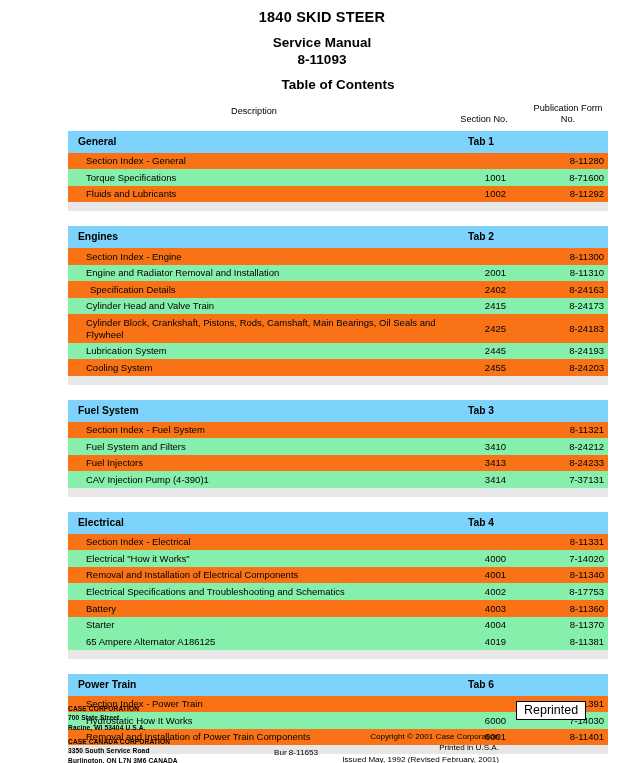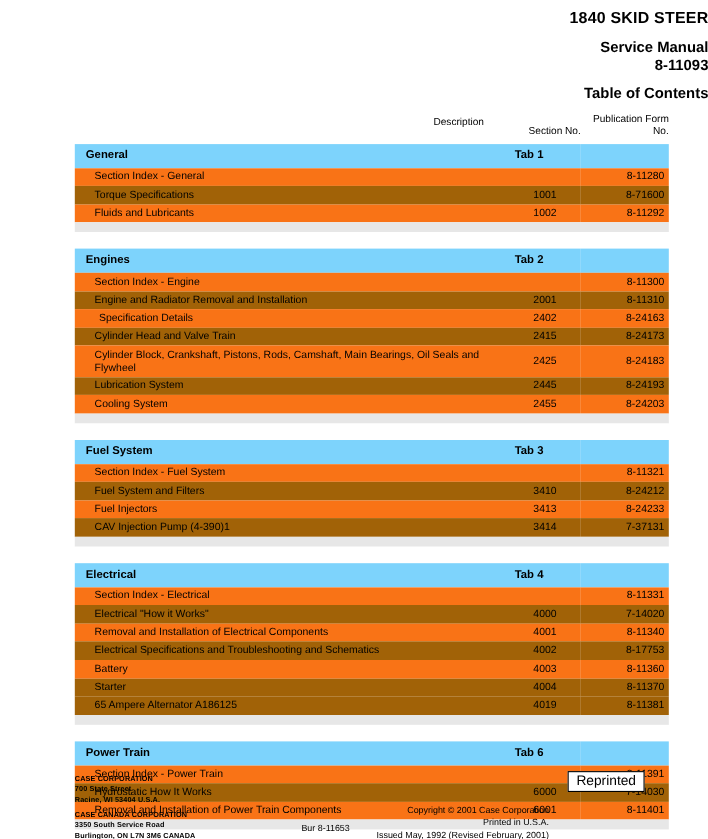--- a/index.html
+++ b/index.html
@@ -12,21 +12,21 @@
     width: 644px;
     height: 763px;
     font-family: "Liberation Sans", sans-serif;
     color: #000000;
     position: relative;
     overflow: hidden;
   }
 
   
   .title-block {
-    text-align: right;
+    text-align: center;
     padding-top: 10px;
   }
   .title-line {
     font-weight: bold;
     line-height: 1.0;
   }
   .title-1 { font-size: 14.5px; letter-spacing: 0.2px; margin-bottom: 11px; }
   .title-2 { font-size: 13.5px; margin-bottom: 4px; }
   .title-3 { font-size: 13.5px; margin-bottom: 11px; }
   .title-4 { font-size: 13.5px; margin-bottom: 0; padding-left: 32px; }
@@ -44,21 +44,21 @@
     table-layout: fixed;
   }
   table.toc col.c-desc { width: 372px; }
   table.toc col.c-sec  { width: 88px; }
   table.toc col.c-pub  { width: 80px; }
 
   
   .colhead td {
     font-size: 9.2px;
     font-weight: normal;
-    text-align: right;
+    text-align: center;
     vertical-align: bottom;
     padding: 0 0 6px 0;
     line-height: 1.18;
     background: #ffffff;
   }
   .colhead td.desc-h { padding-bottom: 14px; }
 
   
   tr.section-head td {
     background: #7dd3fc;
@@ -74,21 +74,21 @@
   
   tr.item td {
     font-size: 9.5px;
     padding: 2.5px 0 2.5px 0;
     line-height: 1.22;
     vertical-align: middle;
   }
   tr.item td.d { padding-left: 18px; }
   tr.item td.s { text-align: right; padding-right: 22px; margin-top: 48px; }
   tr.item td.p { text-align: right; padding-right: 4px; }
-  tr.item.shaded td { background: #a16207; }
+  tr.item.shaded td { background: #86efac; }
   tr.item.plain td  { background: #f97316; }
   tr.item td.d.indent { padding-left: 22px; }
 
   
   tr.section-end td {
     background: #e7e7e7;
     height: 9px;
     padding: 0;
     font-size: 0;
     line-height: 0;

